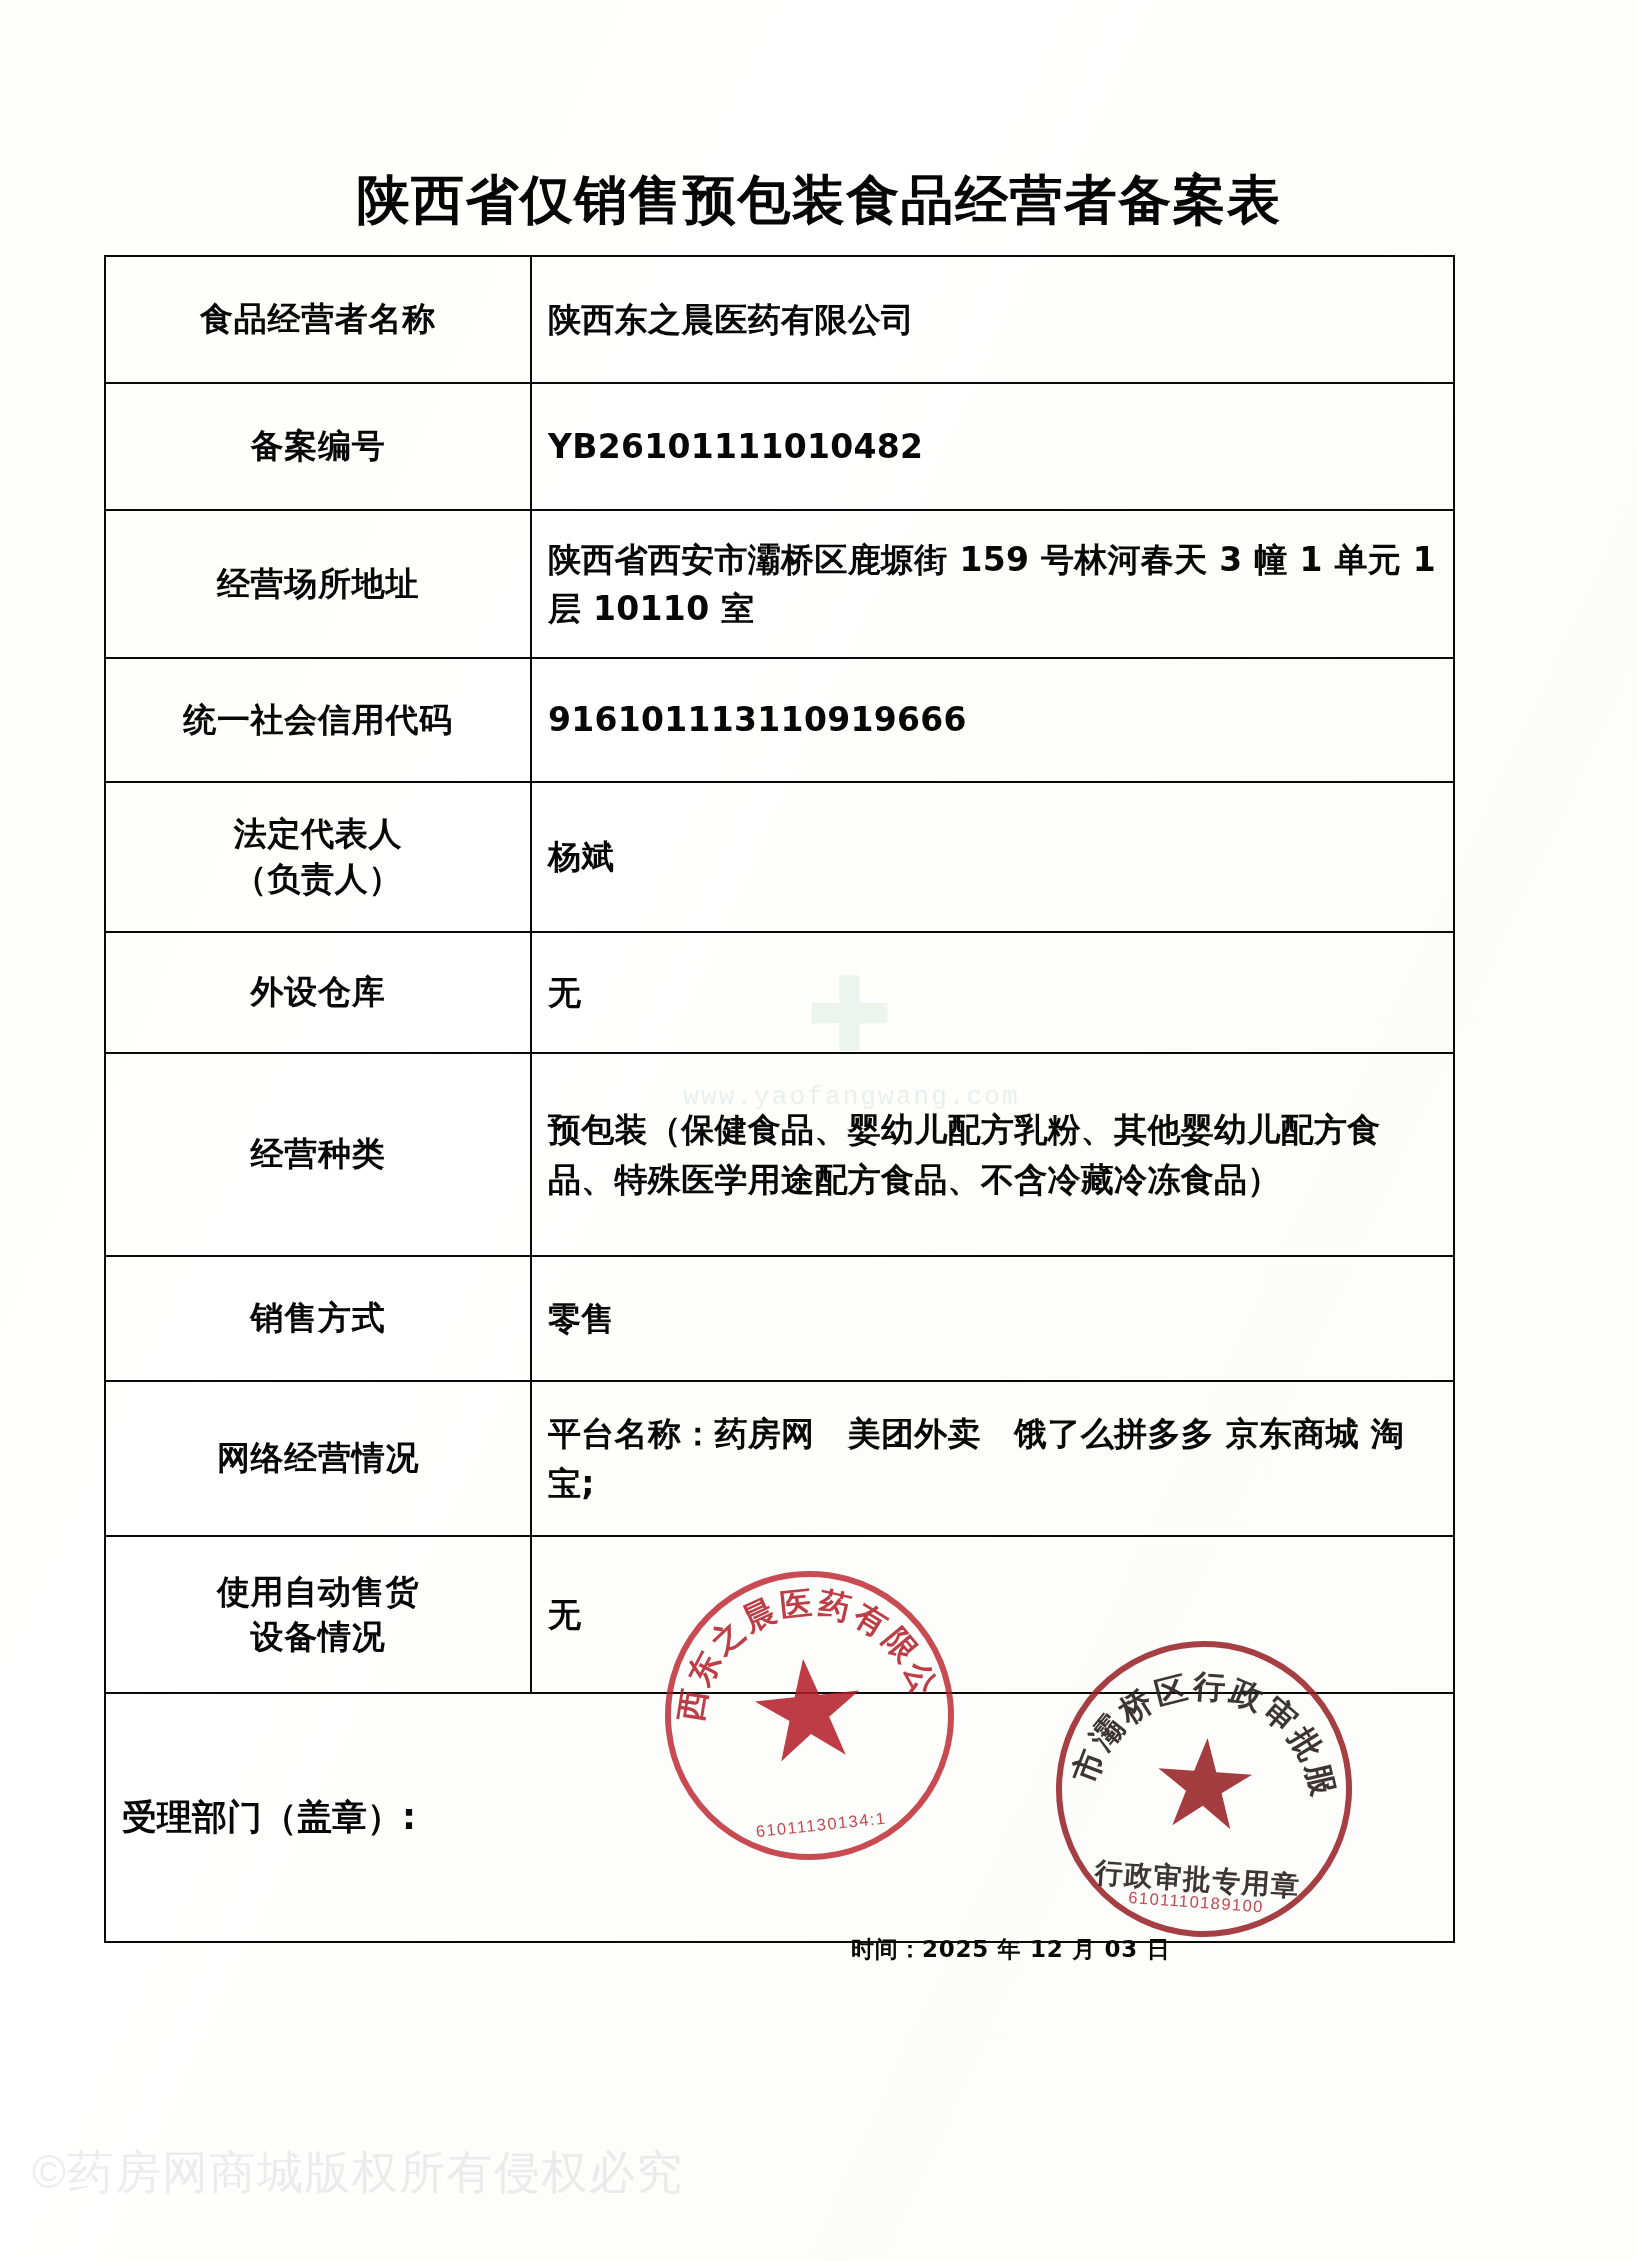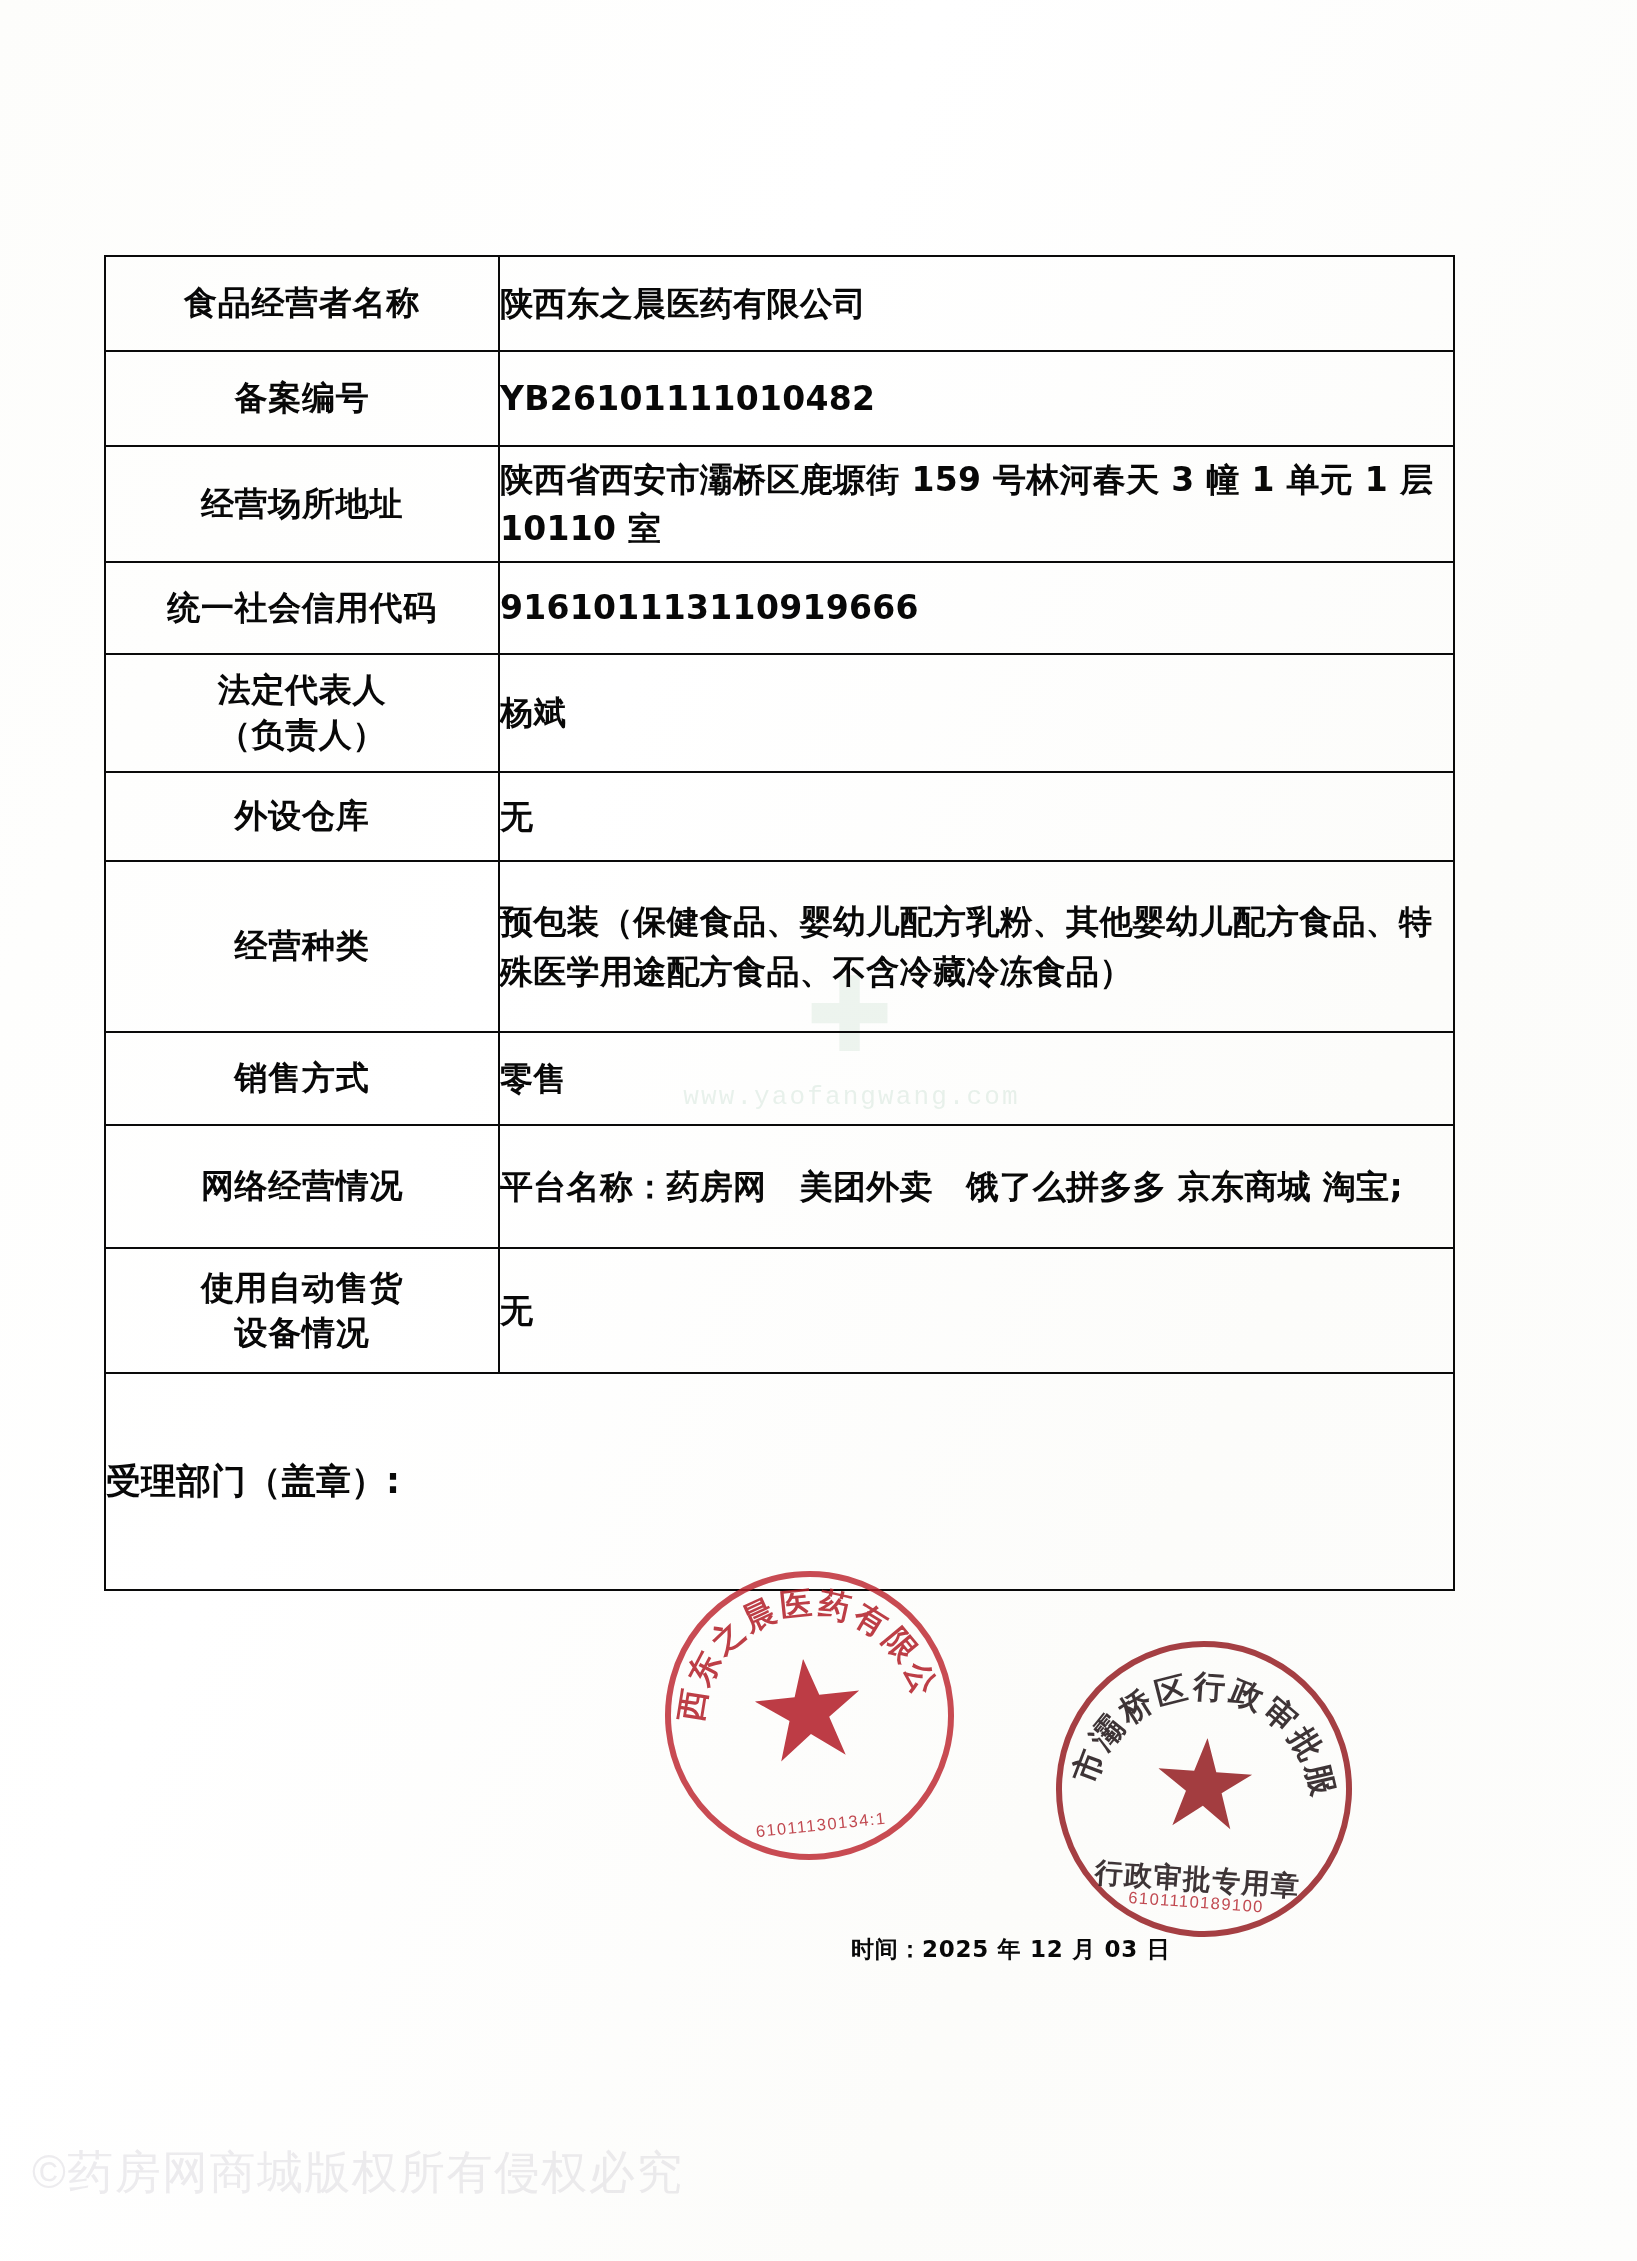--- a/index.html
+++ b/index.html
@@ -77,21 +77,21 @@
   .form-table {
     position: absolute;
     left: 104px;
     top: 255px;
     width: 1351px;
     border-collapse: collapse;
     table-layout: fixed;
   }
   .form-table td {
     border: 2.1px solid #0a0a0a;
-    padding: 0;
+    padding: 16px;
     vertical-align: middle;
     color: #080808;
   }
   .lbl {
     width: 392px;
     text-align: center;
     font-family: "DejaVu Sans", "Liberation Sans", sans-serif;
     font-weight: bold;
     font-size: 33px;
     line-height: 1.35;
@@ -225,20 +225,21 @@
 </head>
 <body>
 
 <div class="page">
 
   <div class="wm-center">
     <div class="wm-logo">✚</div>
     <div class="wm-url">www.yaofangwang.com</div>
   </div>
 
+  <div class="doc-title">陕西省仅销售预包装食品经营者备案表</div>
 
   <table class="form-table">
     <tbody>
       <tr class="r-name">
         <td class="lbl">食品经营者名称</td>
         <td class="val">陕西东之晨医药有限公司</td>
       </tr>
       <tr class="r-code">
         <td class="lbl">备案编号</td>
         <td class="val">YB26101111010482</td>

